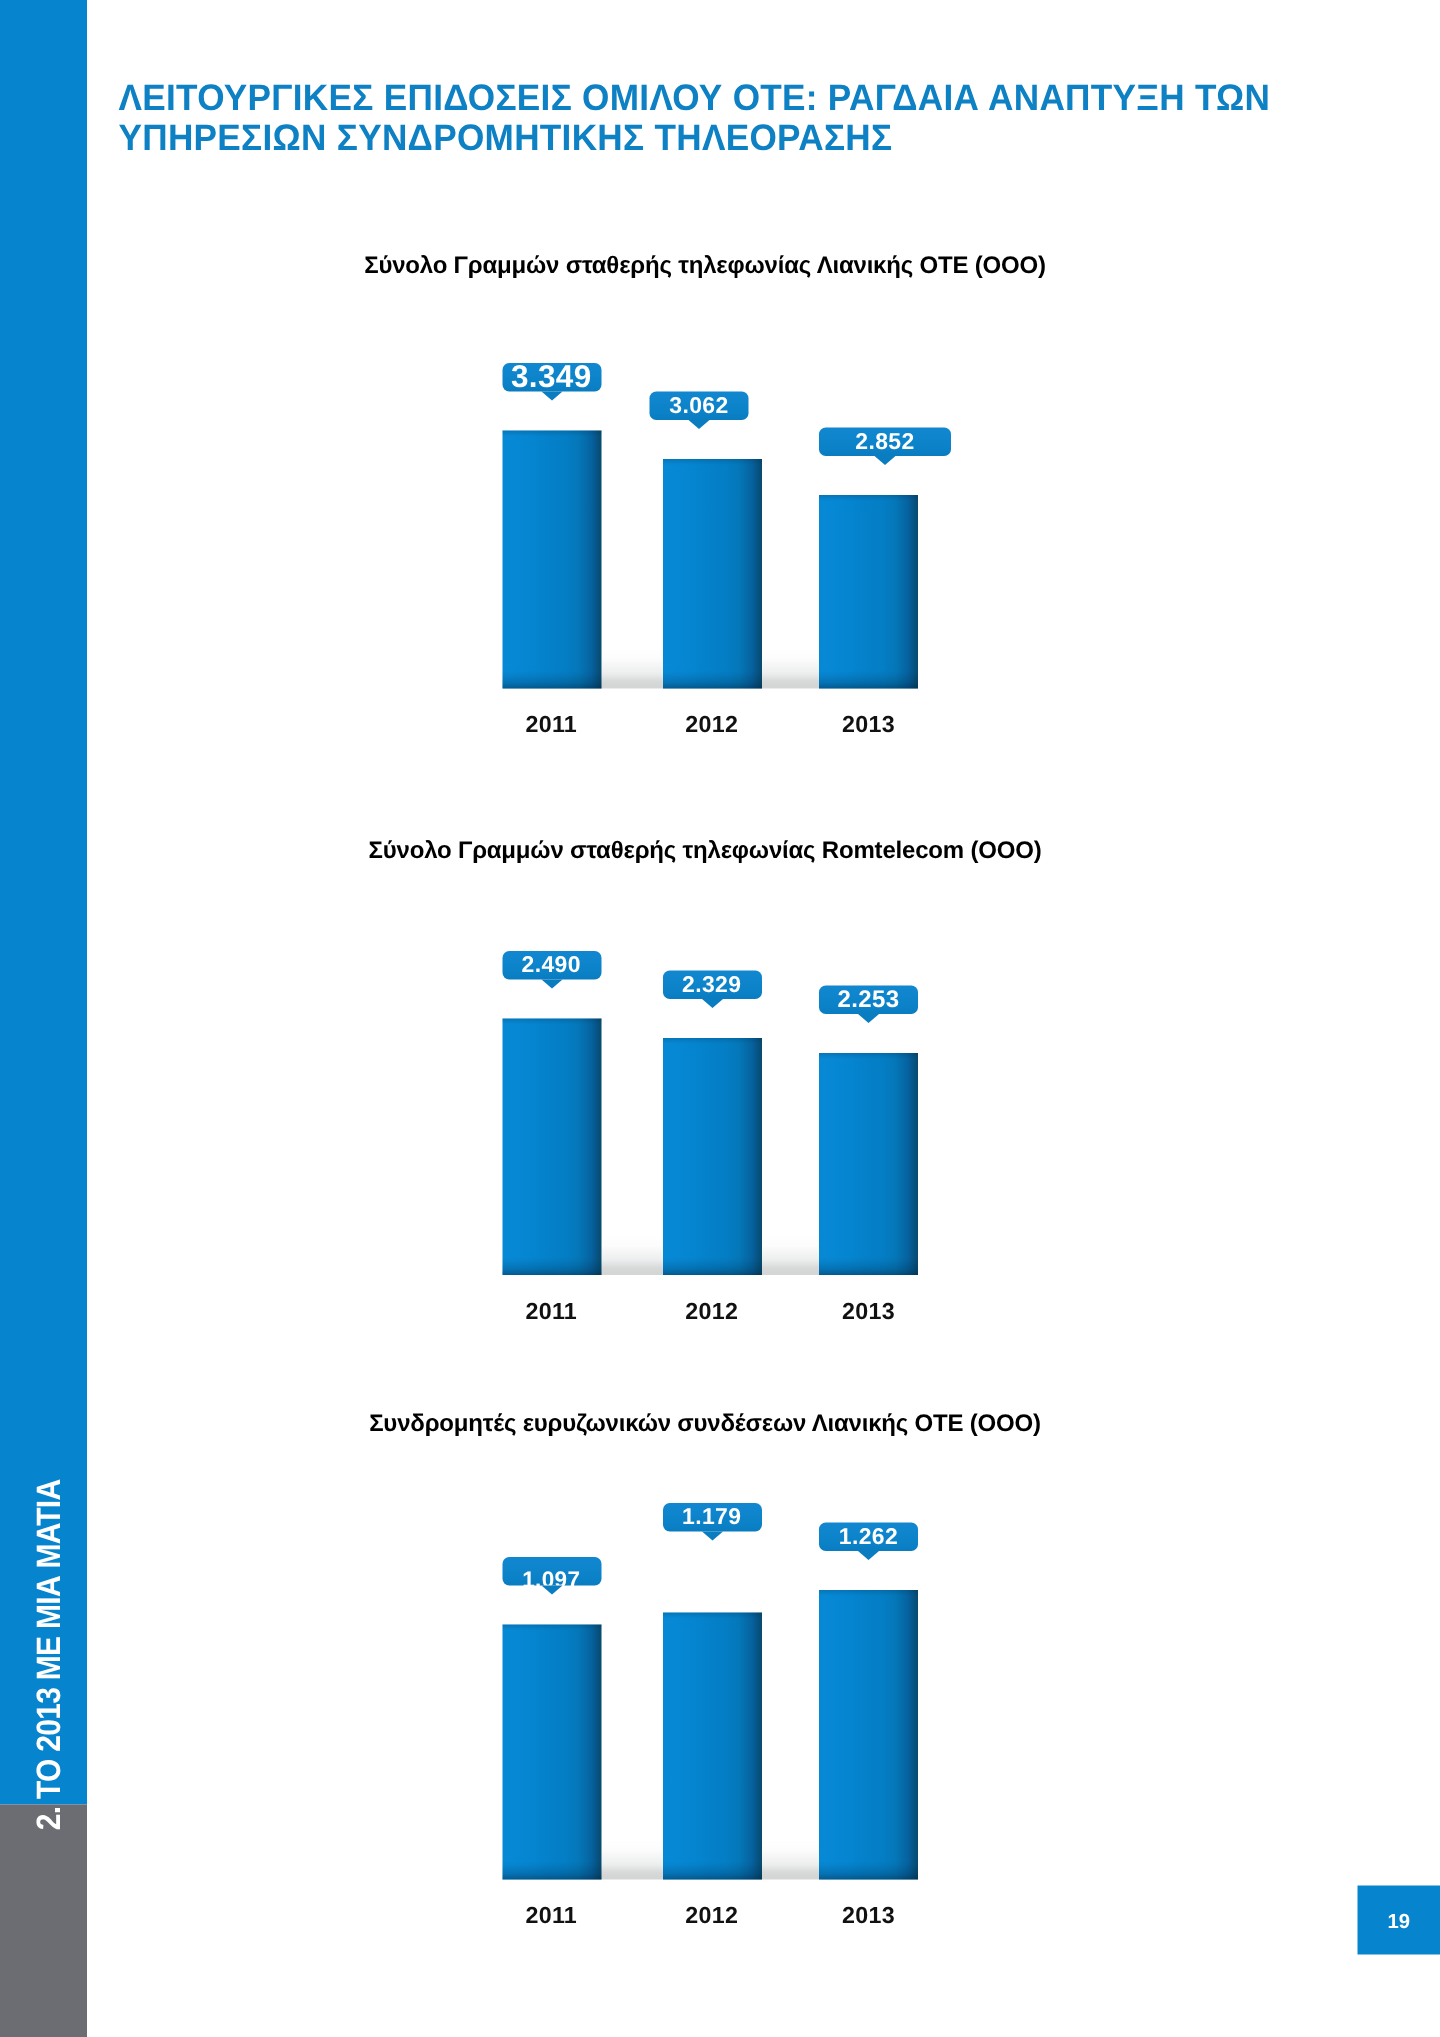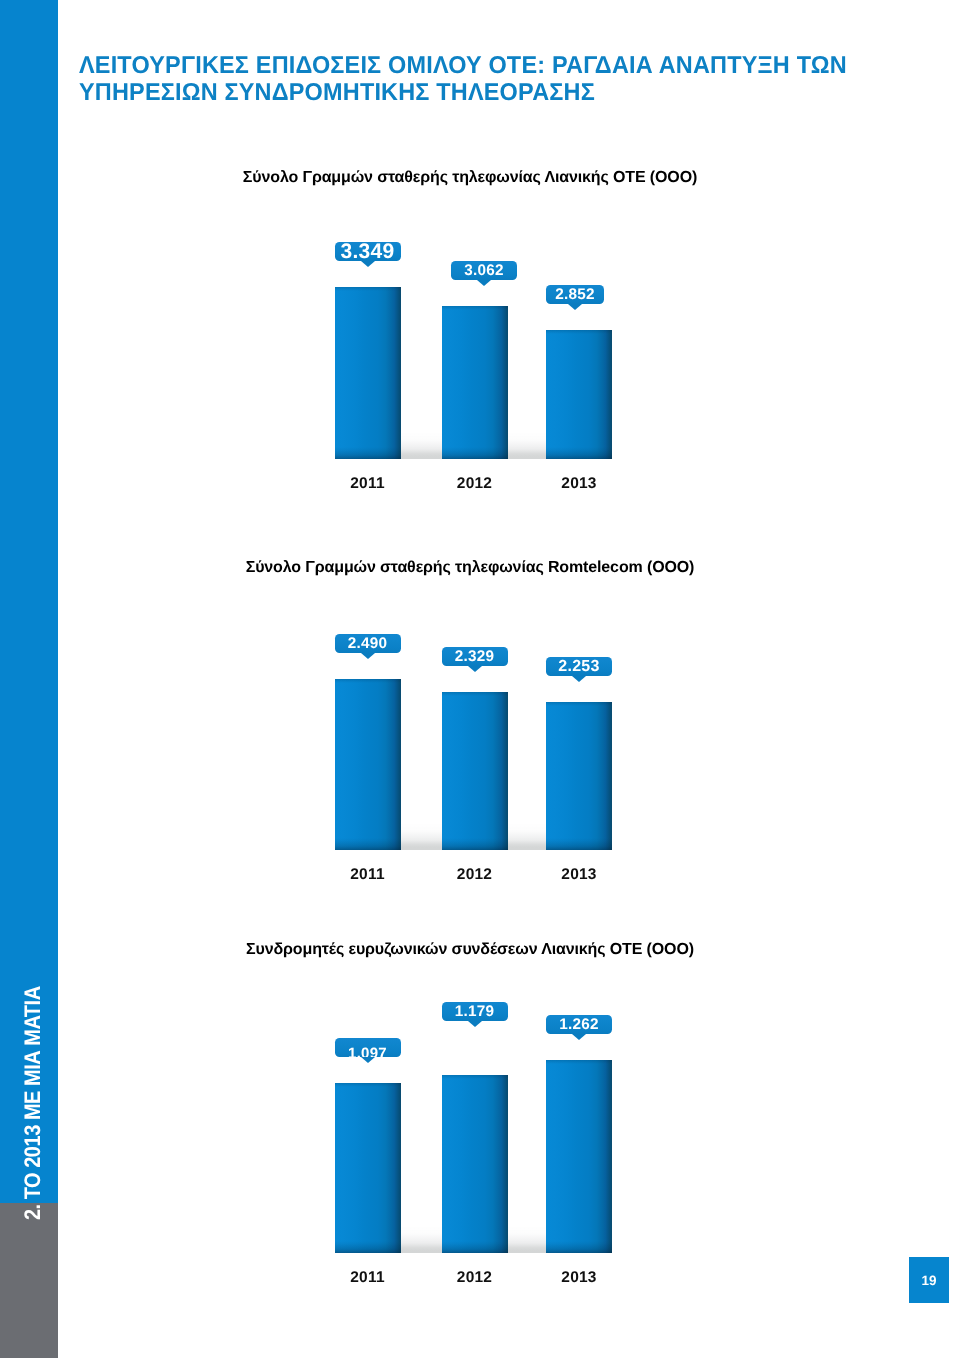--- a/index.html
+++ b/index.html
@@ -41,21 +41,21 @@
   .bshadow{position:absolute;background:linear-gradient(to bottom,rgba(210,212,214,0) 0%,rgba(210,212,214,0.07) 28%,rgba(210,212,214,0.28) 50%,rgba(211,213,214,0.42) 63%,rgba(212,214,214,0.90) 82%,rgba(212,214,214,1) 92%,rgba(212,214,214,1) 100%);}
   .bubble{position:absolute;border-radius:4.5px;color:#ffffff;font-weight:bold;
       background:linear-gradient(to bottom,#1287D0 0%,#0E85CC 35%,#0B81C7 75%,#0A7CC0 100%);
       display:flex;align-items:center;justify-content:center;letter-spacing:0.25px;}
   .bubble i{position:absolute;left:50%;margin-left:-7px;bottom:-6.2px;width:0;height:0;
       border-left:7px solid transparent;border-right:7px solid transparent;border-top:6.2px solid #0A7CC0;}
   
   .yr{position:absolute;font-weight:bold;font-size:15.5px;color:#111111;text-align:center;letter-spacing:0.2px;}
 
   
-  .pagenum{position:absolute;right:11px;top:1257px;width:40px;height:46px;background:#0685CE;
+  .pagenum{position:absolute;right:0;top:1257px;width:55px;height:46px;background:#0685CE;
       color:#ffffff;font-weight:bold;font-size:13.5px;display:flex;align-items:center;justify-content:center;}
 </style>
 </head>
 <body>
 
 <div class="page">
 
   <div class="rail-blue"></div>
   <div class="rail-gray"></div>
   <div class="rail-label">
@@ -72,27 +72,27 @@
         <div class="chart-title" style="top: 169px;">Σύνολο Γραμμών σταθερής τηλεφωνίας Λιανικής ΟΤΕ (OOO)</div>
         <div class="bshadow" style="left: 400.5px; top: 431.5px; width: 41px; height: 27px;"></div>
         <div class="bar" style="left: 334.5px; top: 287px; width: 66px; height: 171.5px;"></div>
         <div class="bubble" style="left: 334.5px; width: 66px; height: 19px; padding-top: 1px; box-sizing: border-box; font-size: 21px; top: 241.5px;">
           <span>3.349</span>
           <i></i>
         </div>
         <div class="yr" style="left: 334.5px; width: 66px; top: 475.2px;">2011</div>
         <div class="bshadow" style="left: 507.5px; top: 431.5px; width: 38.5px; height: 27px;"></div>
         <div class="bar" style="left: 441.5px; top: 306px; width: 66px; height: 152.5px;"></div>
-        <div class="bubble" style="left: 451px; width: 66px; height: 19px; padding-top: 1px; box-sizing: border-box; font-size: 15.3px; top: 260.5px; align-items: flex-end;">
+        <div class="bubble" style="left: 433px; width: 66px; height: 19px; padding-top: 1px; box-sizing: border-box; font-size: 15.3px; top: 260.5px; align-items: flex-end;">
           <span>3.062</span>
           <i></i>
         </div>
         <div class="yr" style="left: 441.5px; width: 66px; top: 475.2px;">2012</div>
         <div class="bar" style="left: 546px; top: 330px; width: 66px; height: 128.5px;"></div>
-        <div class="bubble" style="left: 546px; width: 58px; height: 19px; padding-top: 1px; box-sizing: border-box; font-size: 15.3px; top: 284.5px;">
+        <div class="bubble" style="left: 546px; width: 88px; height: 19px; padding-top: 1px; box-sizing: border-box; font-size: 15.3px; top: 284.5px;">
           <span>2.852</span>
           <i></i>
         </div>
         <div class="yr" style="left: 546px; width: 66px; top: 475.2px;">2013</div>
       </div>
       <div class="chart" style="top: 0px;">
         <div class="chart-title" style="top: 558.7px;">Σύνολο Γραμμών σταθερής τηλεφωνίας Romtelecom (OOO)</div>
         <div class="bshadow" style="left: 400.5px; top: 822.5px; width: 41px; height: 27px;"></div>
         <div class="bar" style="left: 334.5px; top: 679px; width: 66px; height: 170.5px;"></div>
         <div class="bubble" style="left: 334.5px; width: 66px; height: 19px; padding-top: 1px; box-sizing: border-box; font-size: 15.3px; top: 633.5px; text-align: center;">

